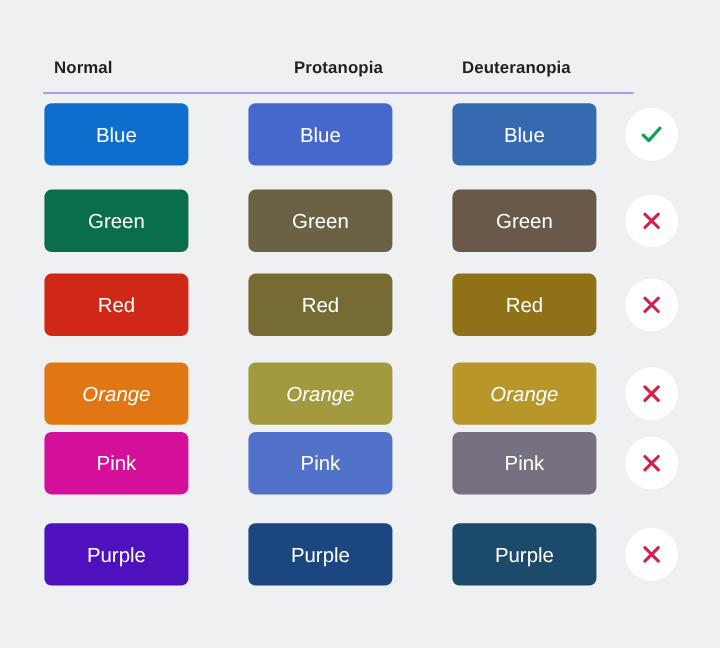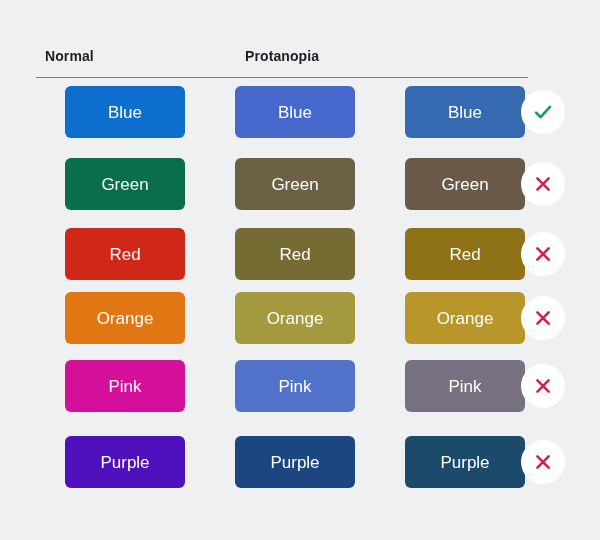--- a/index.html
+++ b/index.html
@@ -61,21 +61,20 @@
   .swatch {
     position: absolute;
     top: 0;
     width: 120px;
     height: 52px;
     border-radius: 6px;
     display: flex;
     align-items: center;
     justify-content: center;
     box-sizing: border-box;
-    margin-left: 28px;
   }
   .swatch.s0 { left: 29px; }
   .swatch.s1 { left: 199px; }
   .swatch.s2 { left: 369px; }
   .swatch-label {
     font-size: 17px;
     color: #ffffff;
     font-weight: normal;
     line-height: 1;
     white-space: nowrap;
@@ -96,20 +95,21 @@
   .status svg { display: block; }
 </style>
 </head>
 <body>
 
 <div class="panel">
 
   <div class="table-head">
     <div class="col-head c0">Normal</div>
     <div class="col-head c1">Protanopia</div>
+    <div class="col-head c2">Deuteranopia</div>
   </div>
 
   <div class="rows" id="rows-container">
       <div class="row" style="top: 78px;">
         <div class="swatch s0" style="background: rgb(13, 110, 205);">
           <span class="swatch-label" style="color: rgb(255, 255, 255);">Blue</span>
         </div>
         <div class="swatch s1" style="background: rgb(70, 104, 204);">
           <span class="swatch-label" style="color: rgb(255, 255, 255);">Blue</span>
         </div>
@@ -147,21 +147,21 @@
         </div>
         <div class="swatch s2" style="background: rgb(143, 113, 23);">
           <span class="swatch-label" style="color: rgb(255, 255, 255);">Red</span>
         </div>
         <div class="status" style="background: rgb(255, 255, 255);">
           <svg width="22" height="22" viewBox="0 0 22 22">
             <path d="M5.4 5.4 L16.6 16.6 M16.6 5.4 L5.4 16.6" stroke="#d3204a" stroke-width="2.6" stroke-linecap="round" stroke-linejoin="round" fill="none"></path>
           </svg>
         </div>
       </div>
-      <div class="row" style="top: 284px;">
+      <div class="row" style="top: 294px; font-style: italic;">
         <div class="swatch s0" style="background: rgb(224, 119, 18);">
           <span class="swatch-label" style="color: rgb(255, 255, 255);">Orange</span>
         </div>
         <div class="swatch s1" style="background: rgb(163, 154, 64);">
           <span class="swatch-label" style="color: rgb(255, 255, 255);">Orange</span>
         </div>
         <div class="swatch s2" style="background: rgb(184, 150, 42);">
           <span class="swatch-label" style="color: rgb(255, 255, 255);">Orange</span>
         </div>
         <div class="status" style="background: rgb(255, 255, 255);">

